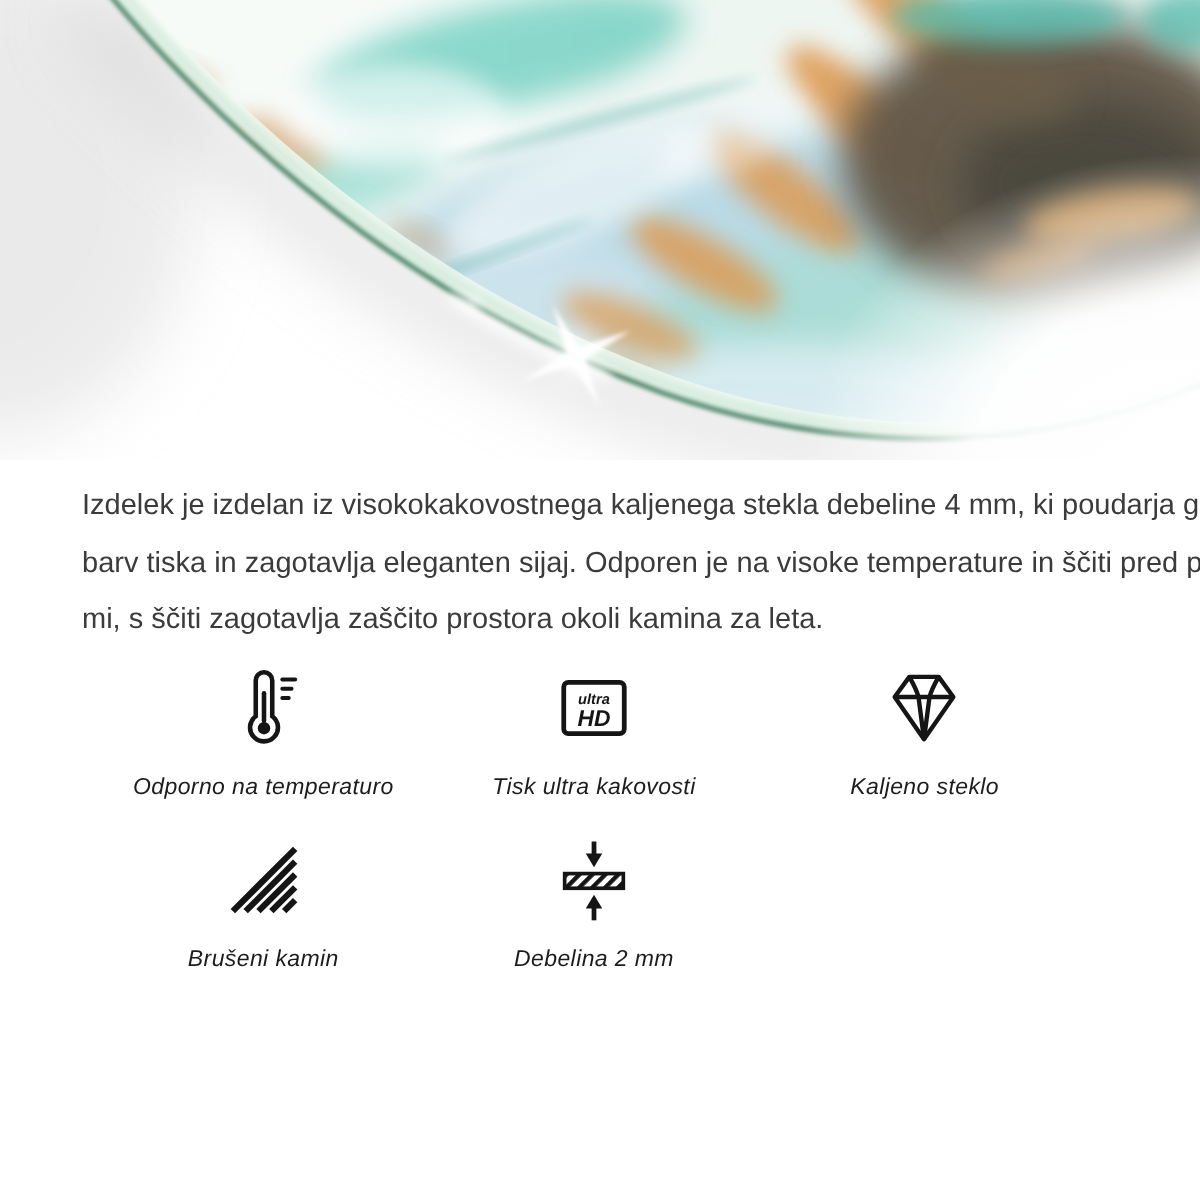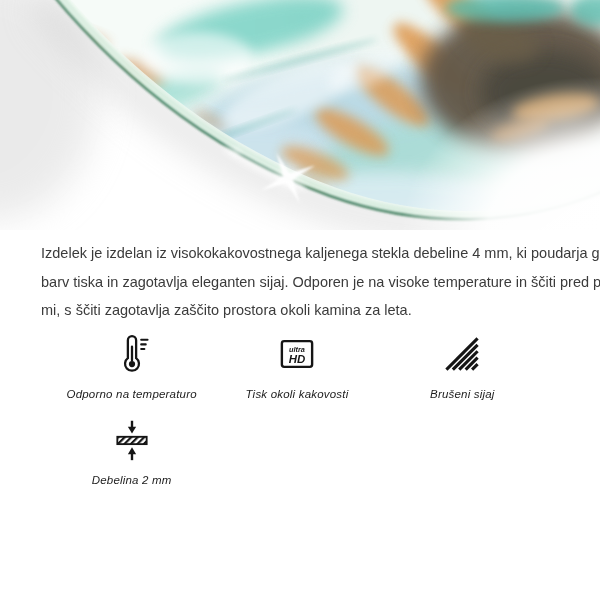--- a/index.html
+++ b/index.html
@@ -170,36 +170,47 @@
 
     <div class="feature">
       <div class="icon-box">
         <svg width="44" height="44" viewBox="0 0 48 48">
           <rect x="7.5" y="10" width="33" height="28" rx="2.5" fill="none" stroke="#151515" stroke-width="2.6"></rect>
           <text x="24" y="22" text-anchor="middle" font-family="Liberation Sans, sans-serif" font-size="8" font-weight="bold" fill="#151515">ultra</text>
           <text x="24" y="34" text-anchor="middle" font-family="Liberation Sans, sans-serif" font-size="12.5" font-weight="bold" fill="#151515">HD</text>
         </svg>
       </div>
 
-      <div class="flabel">Tisk okoli kakovosti</div>
-    </div>
-
-
+      <div class="flabel">Tisk ultra kakovosti</div>
+    </div>
+
+
+    <div class="feature">
+      <div class="icon-box">
+        <svg width="44" height="44" viewBox="0 0 48 48" fill="none" stroke="#151515" stroke-width="2.4" stroke-linejoin="round">
+          <path d="M8,18 L16,7 H32 L40,18 L24,41 Z"></path>
+          <path d="M8,18 H40"></path>
+          <path d="M16,7 Q20,14 21,18 L24,41"></path>
+          <path d="M32,7 Q28,14 27,18 L24,41"></path>
+        </svg>
+      </div>
+      <div class="flabel">Kaljeno steklo</div>
+    </div>
 
     <div class="feature">
       <div class="icon-box">
         <svg width="44" height="44" viewBox="0 0 48 48" stroke="#151515" stroke-width="3.4">
           <line x1="7" y1="41" x2="41" y2="7"></line>
           <line x1="14" y1="41" x2="41" y2="14"></line>
           <line x1="21" y1="41" x2="41" y2="21"></line>
           <line x1="28" y1="41" x2="41" y2="28"></line>
           <line x1="35" y1="41" x2="41" y2="35"></line>
         </svg>
       </div>
-      <div class="flabel">Brušeni sijaj</div>
+      <div class="flabel">Brušeni kamin</div>
     </div>
 
     <div class="feature">
       <div class="icon-box">
         <svg width="44" height="44" viewBox="0 0 48 48">
           <defs>
             <pattern id="diagHatch" patternUnits="userSpaceOnUse" width="5" height="5" patternTransform="rotate(45)">
               <rect width="2.4" height="5" fill="#151515"></rect>
             </pattern>
           </defs>

